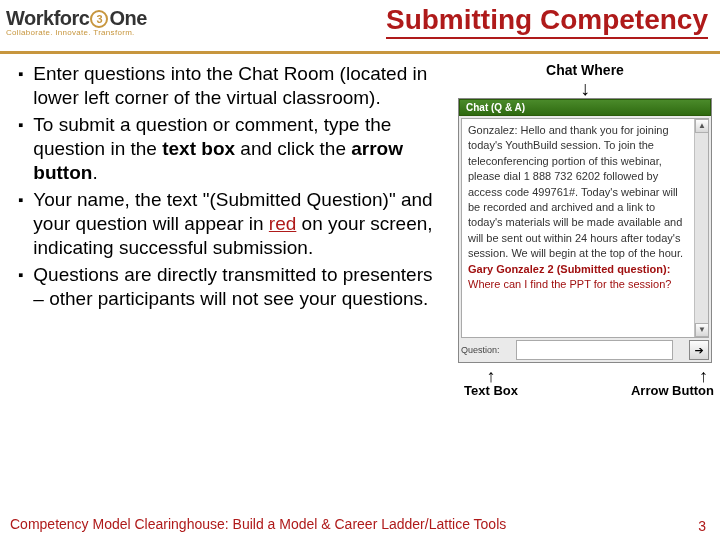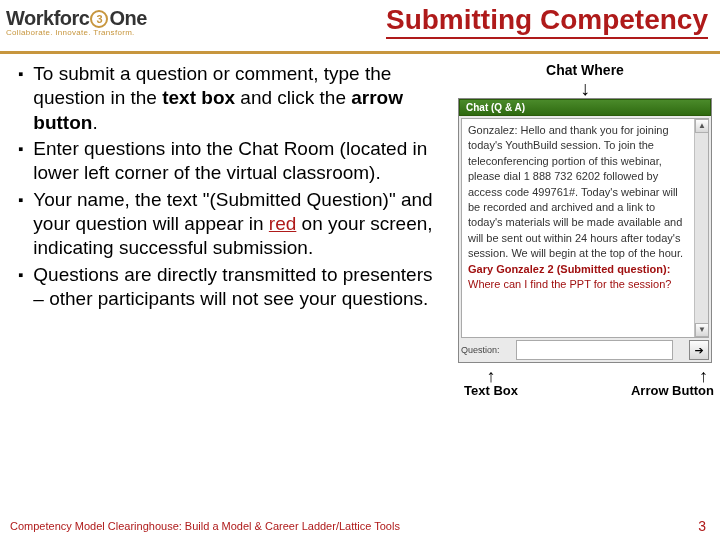--- a/index.html
+++ b/index.html
@@ -29,44 +29,44 @@
   .scroll-btn.down { bottom: 0; }
   .chat-red { color: #a01010; font-weight: bold; }
   .input-row { display: flex; margin: 2px; gap: 14px; align-items: center; }
   .input-label { font-size: 9px; color: #444; }
   .input-box { flex: 1; height: 20px; border: 1px solid #aaa; background: #fff; margin: 0 2px; }
   .arrow-btn-box { width: 20px; height: 20px; border: 1px solid #888; background: linear-gradient(#fdfdfd,#d8d8d8); font-size: 11px; text-align: center; line-height: 18px; }
   .bottom-labels { position: absolute; display: flex; width: 254px; font-size: 13px; font-weight: bold; margin-top: 6px; }
   .arrow-up { font-size: 18px; line-height: 0.8; text-align: center; }
   .tb-label { margin-left: 6px; }
   .ab-label { margin-left: auto; margin-right: -2px; }
-  .footer-left { position: absolute; bottom: 8px; left: 10px; font-size: 11px; color: #af1a1a; }
+  .footer-left { position: absolute; bottom: 8px; left: 10px; font-size: 14px; color: #af1a1a; }
   .footer-right { position: absolute; bottom: 6px; right: 14px; font-size: 14px; color: #af1a1a; }
 </style>
 </head>
 <body>
 
 <div class="header">
   <div class="logo-block">
     <div class="logo-main">
       <span>Workforc</span><span class="three">3</span><span>One</span>
     </div>
     <div class="tagline">Collaborate. Innovate. Transform.</div>
   </div>
   <div class="title">Submitting Competency</div>
 </div>
 
 <div class="main">
   <div class="left">
     <ul class="bullets">
       <li>
-          <span><span>To submit a question or comment, type the question in the </span><span class="b">text box</span><span> and click the </span><span class="b">arrow button</span><span>.</span></span>
+          <span>Enter questions into the Chat Room (located in lower left corner of the virtual classroom).</span>
         </li>
       <li>
-          <span>Enter questions into the Chat Room (located in lower left corner of the virtual classroom).</span>
+          <span><span>To submit a question or comment, type the question in the </span><span class="b">text box</span><span> and click the </span><span class="b">arrow button</span><span>.</span></span>
         </li>
       <li>
           <span><span>Your name, the text "(Submitted Question)" and your question will appear in </span><span class="red">red</span><span> on your screen, indicating successful submission.</span></span>
         </li>
       <li>
           <span>Questions are directly transmitted to presenters – other participants will not see your questions.</span>
         </li>
     </ul>
   </div>
 

